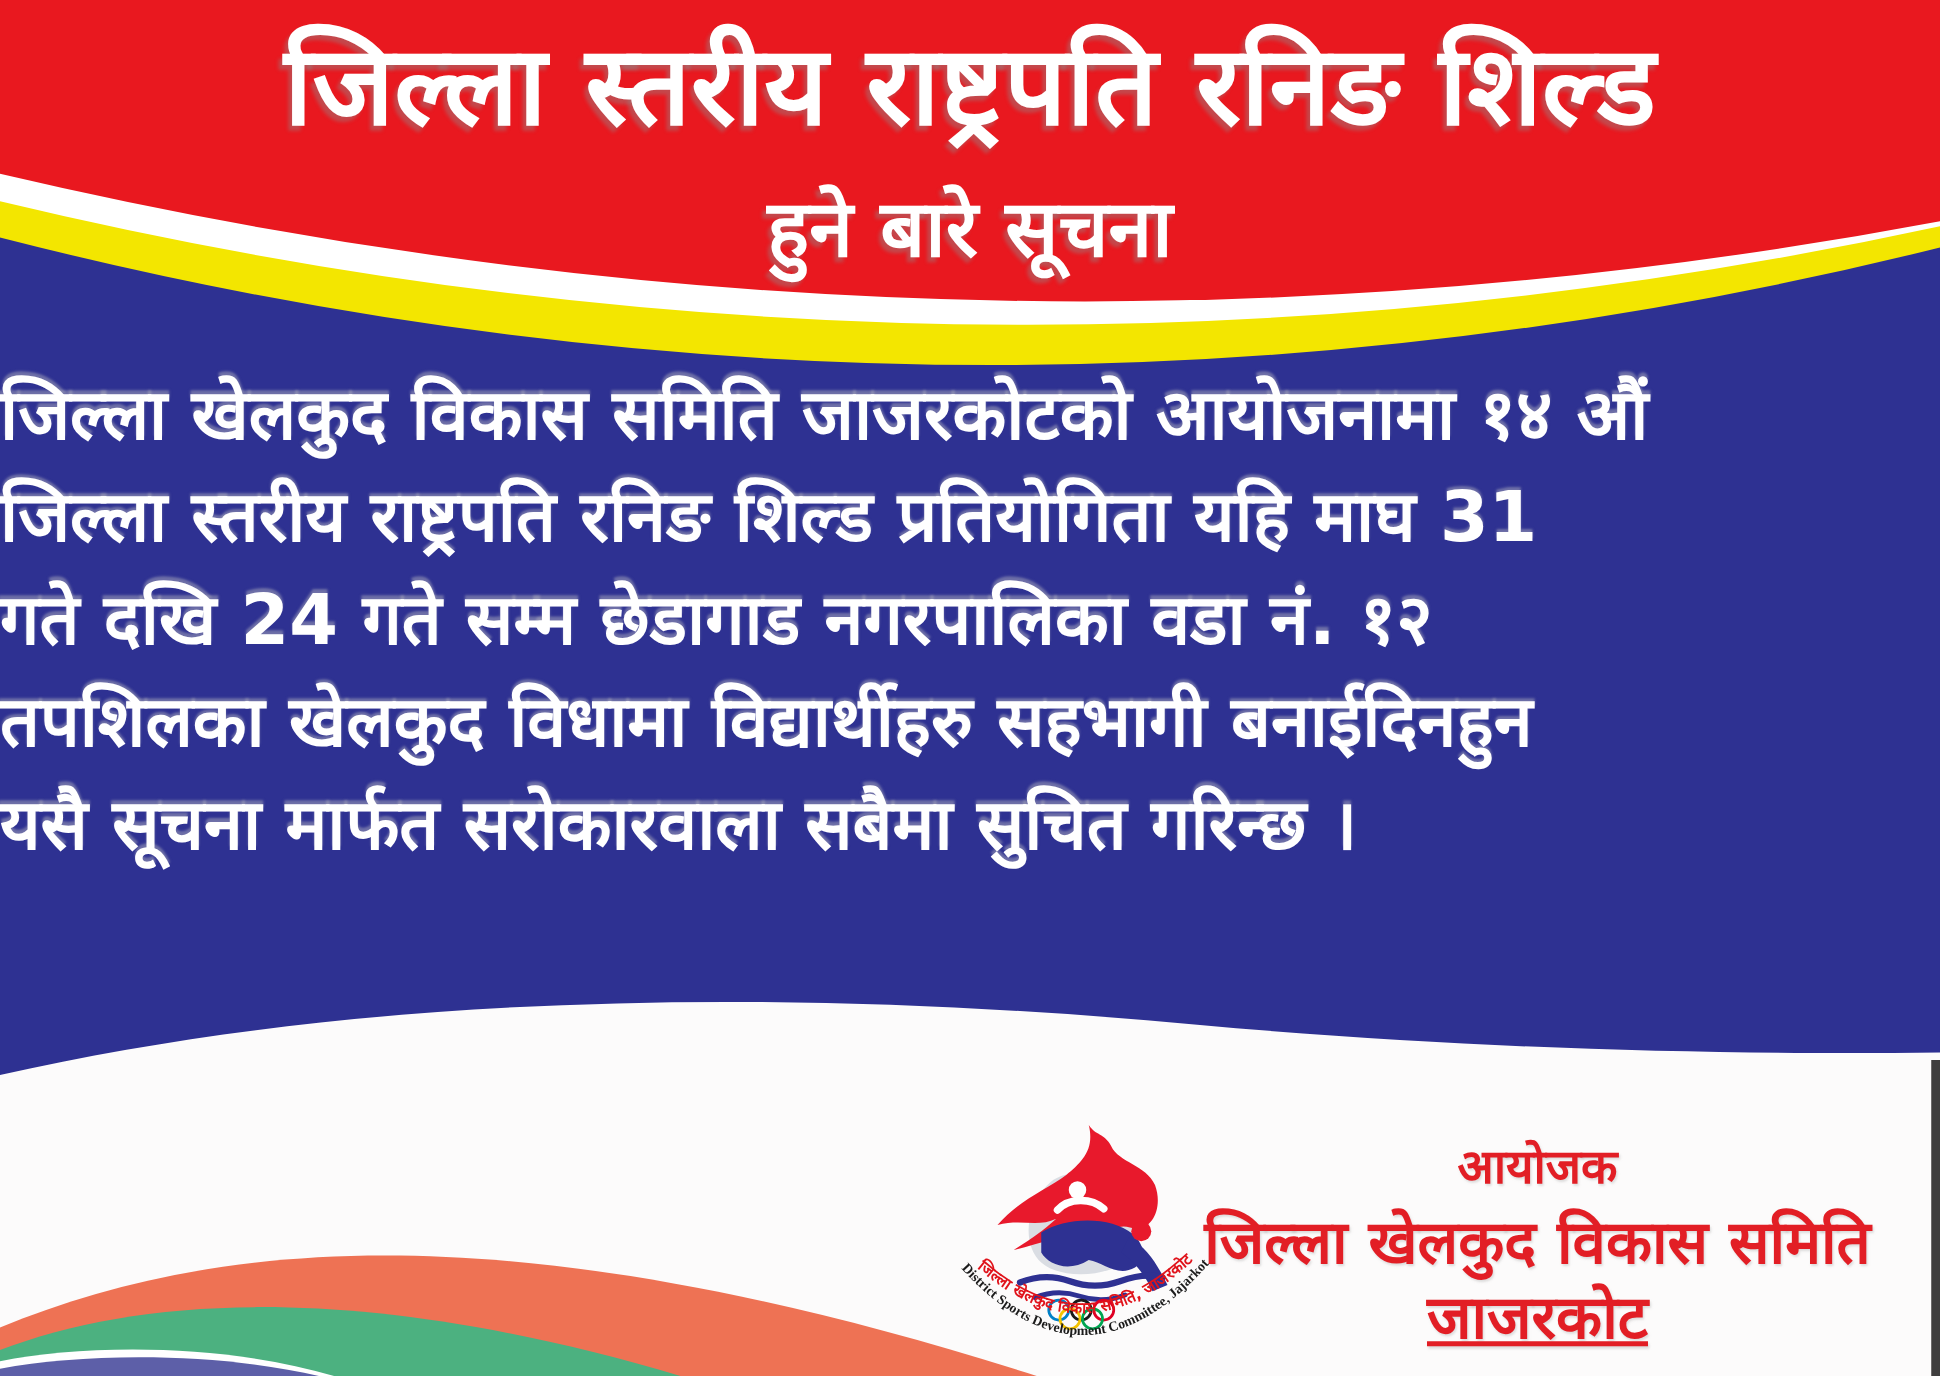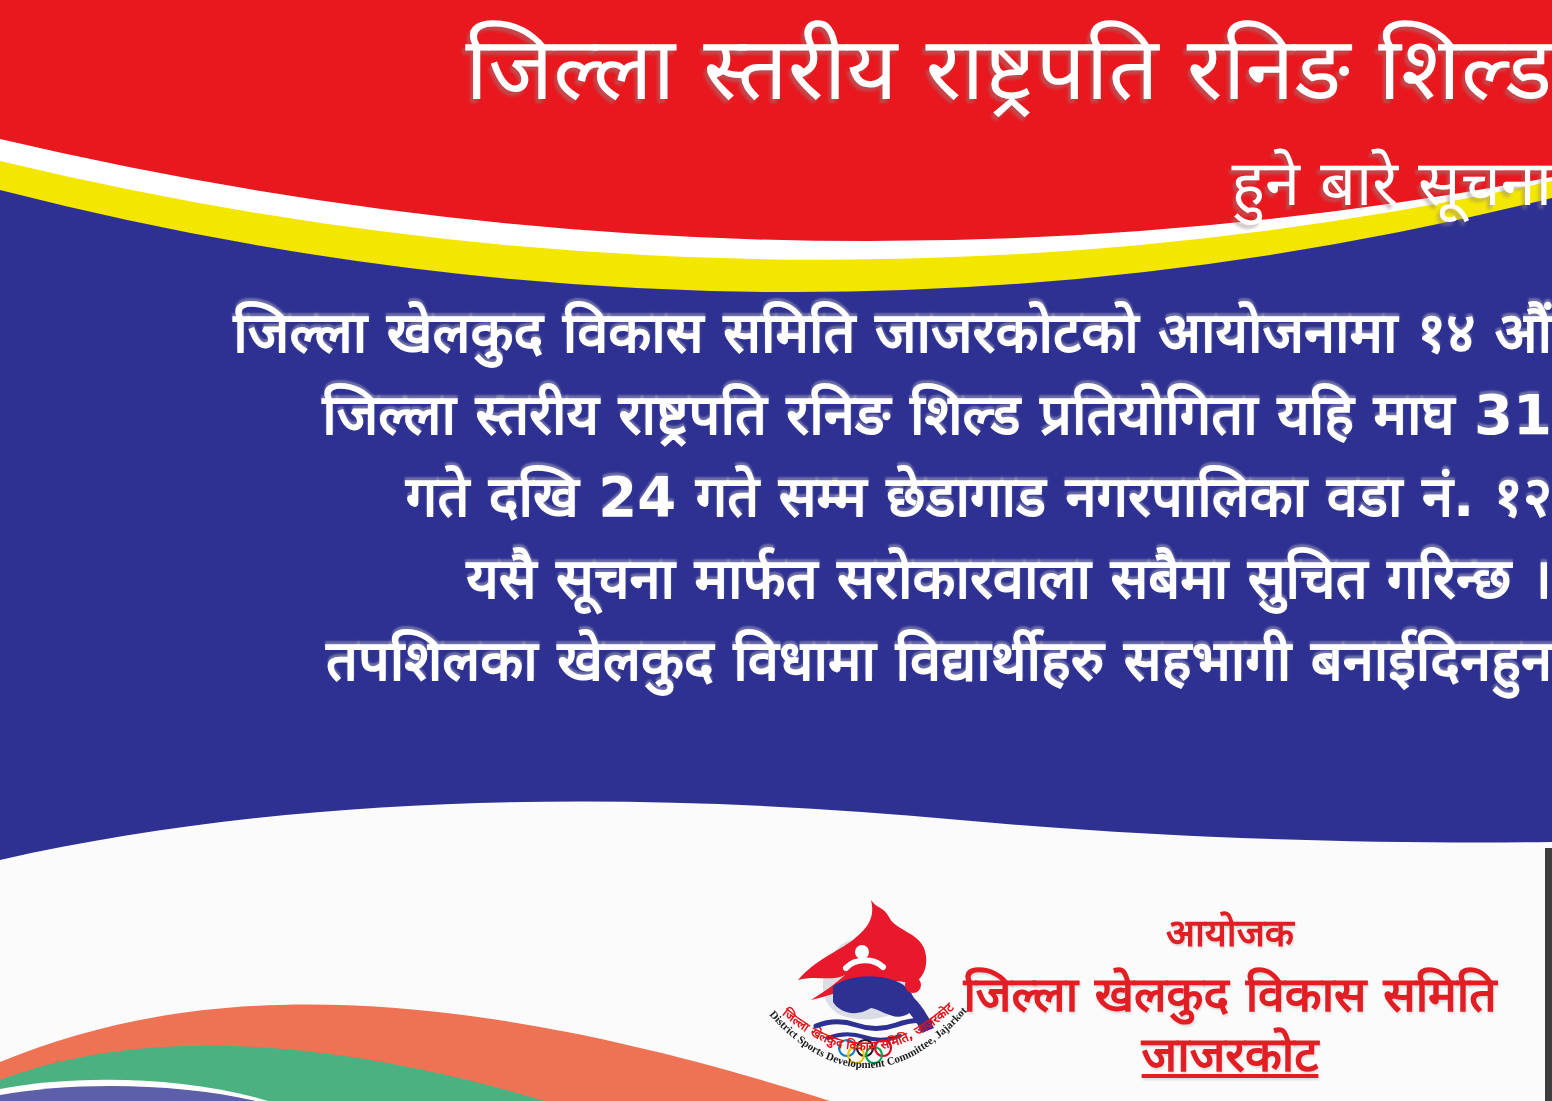--- a/index.html
+++ b/index.html
@@ -6,29 +6,29 @@
   .poster{
     position:relative;
     width:1552px;height:1101px;
     overflow:hidden;
     font-family:"DejaVu Sans", sans-serif;
     background:#fcfbfb;
   }
   .bg{position:absolute;left:0;top:0;width:1552px;height:1101px;}
   .header-text{
     position:absolute;top:10px;left:0;right:0;
-    text-align:right;color:#ffffff;font-weight:normal;
+    text-align:center;color:#ffffff;font-weight:bold;
     text-shadow:-3px 4px 3px rgba(150,130,130,0.45);
     z-index:3;
   }
   .header-line1{font-size:88px;line-height:118px;white-space:nowrap;}
   .header-line2{font-size:63px;line-height:112px;white-space:nowrap;}
   .body-text{
     position:absolute;top:292px;left:0;right:0;
-    text-align:right;color:#ffffff;font-weight:bold;
+    text-align:left;color:#ffffff;font-weight:bold;
     font-size:56px;line-height:82px;
     text-shadow:0 -3px 2px rgba(175,175,190,0.5);
     z-index:3;
   }
   .body-line{white-space:nowrap;}
   .logo{
     position:absolute;left:743px;top:890px;width:250px;height:212px;
     z-index:4;
   }
   .organizer{
@@ -63,22 +63,22 @@
 
   <div class="header-text">
     <div class="header-line1">जिल्ला स्तरीय राष्ट्रपति रनिङ शिल्ड</div>
     <div class="header-line2">हुने बारे सूचना</div>
   </div>
 
   <div class="body-text">
     <div class="body-line">जिल्ला खेलकुद विकास समिति जाजरकोटको आयोजनामा १४ औं</div>
     <div class="body-line">जिल्ला स्तरीय राष्ट्रपति रनिङ शिल्ड प्रतियोगिता यहि माघ  31</div>
     <div class="body-line">गते दखि 24 गते सम्म छेडागाड नगरपालिका वडा नं. १२</div>
+    <div class="body-line">तपशिलका खेलकुद विधामा विद्यार्थीहरु सहभागी बनाईदिनहुन</div>
     <div class="body-line">यसै सूचना मार्फत  सरोकारवाला सबैमा सुचित गरिन्छ ।</div>
-    <div class="body-line">तपशिलका खेलकुद विधामा विद्यार्थीहरु सहभागी बनाईदिनहुन</div>
   </div>
 
   <svg class="logo" viewBox="0 0 250 212" aria-hidden="true">
     <defs>
       <path id="arcNp" d="M 32,118 Q 125,206 218,112"></path>
       <path id="arcEn" d="M 10,106 Q 125,252 240,102"></path>
     </defs>
 
     <path d="M95,58 C110,42 142,48 152,68 C167,78 170,100 160,116 C147,132 105,134 90,120 C74,106 78,74 95,58 Z" fill="#b8bfcc" opacity="0.5"></path>
 

